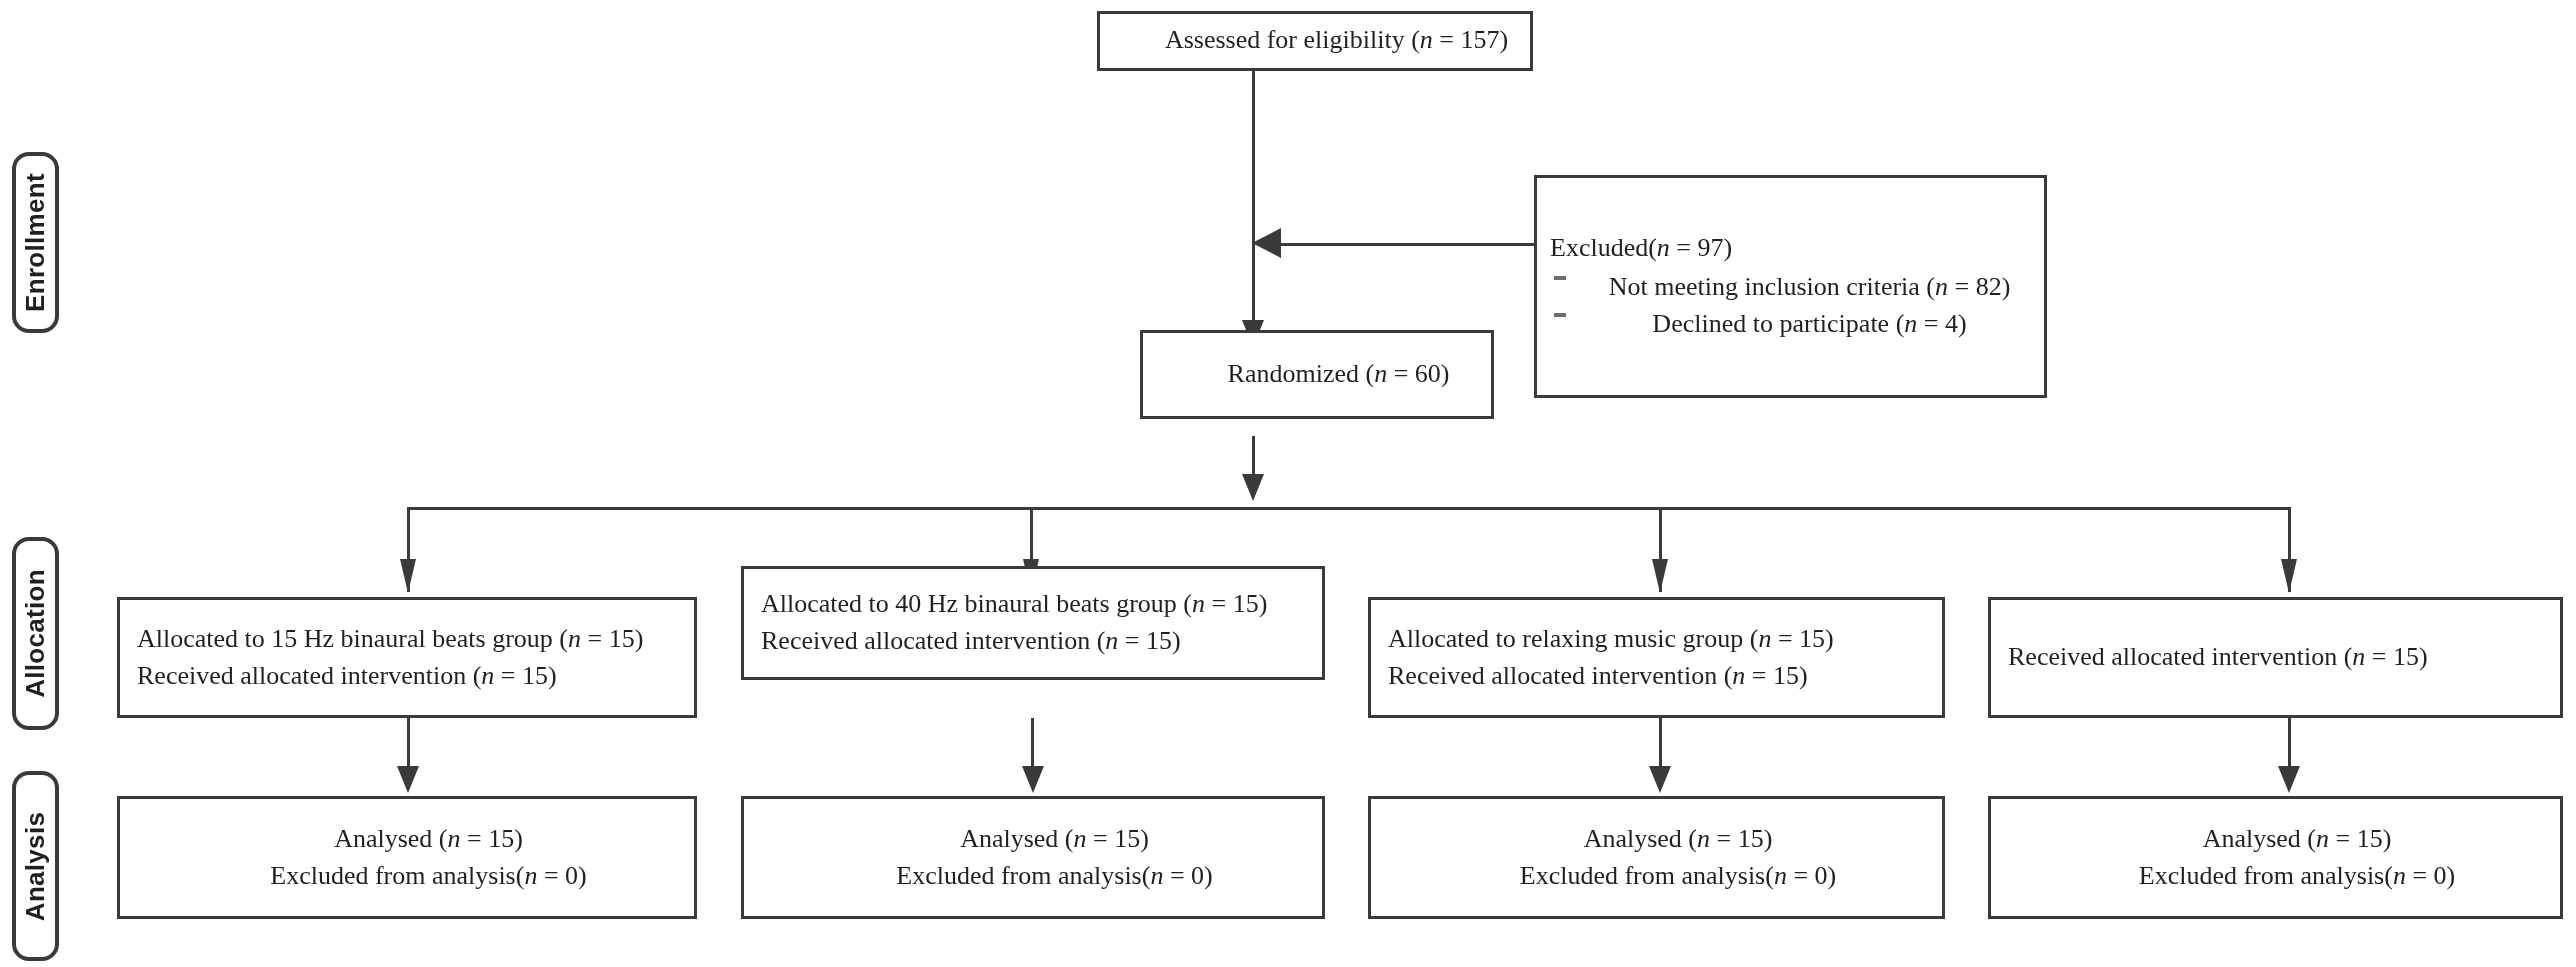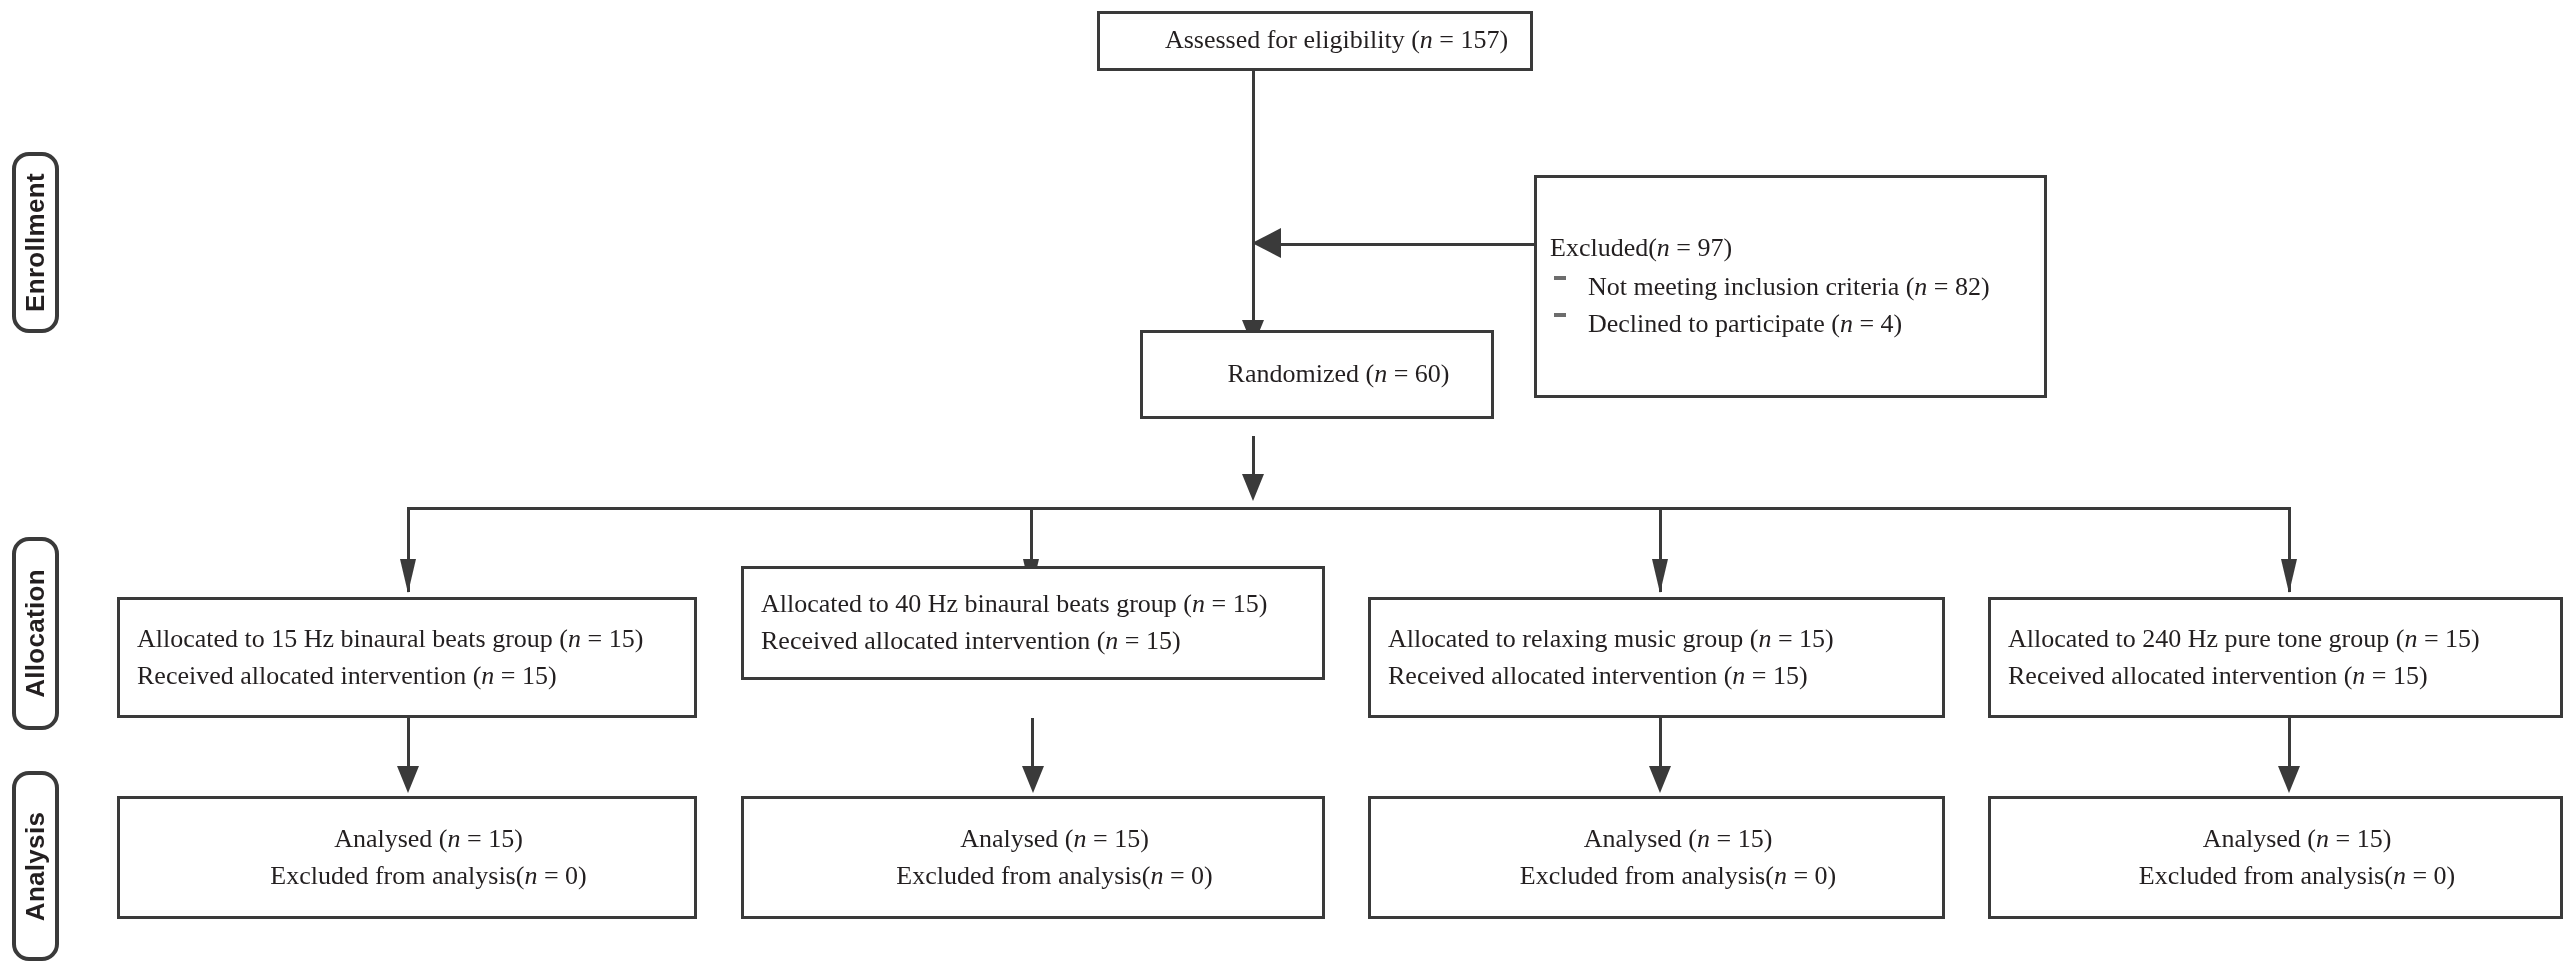--- a/index.html
+++ b/index.html
@@ -77,21 +77,21 @@
   .arrow-left{
     position:absolute;
     width:0;height:0;
     border-top:15.7px solid transparent;
     border-bottom:15.7px solid transparent;
     border-right:29px solid #3a3a3a;
   }
 
   
   .exc-title{margin:0 0 1.3px 0;}
-  .exc-list{list-style:none;margin:0;padding:0;}
+  .exc-list{list-style:none;margin:0;padding:0;text-align:center;}
   .exc-list li{
     position:relative;
     padding-left:38px;
     margin:0;
   }
   .exc-bullet{
     position:absolute;
     left:3.9px;
     top:.30em;
     width:11.8px;
@@ -184,21 +184,20 @@
 
   <div class="abox left" style="left:1368px;top:597px;width:577px;height:121px;">
     <div class="pad">
       <div>Allocated to relaxing music group (<i>n</i> = 15)</div>
       <div>Received allocated intervention (<i>n</i> = 15)</div>
     </div>
   </div>
 
   <div class="abox left" style="left:1988px;top:597px;width:575px;height:121px;">
     <div class="pad">
-      <div>Allocated to 240 Hz pure tone group (<i>n</i> = 15)</div>
       <div>Received allocated intervention (<i>n</i> = 15)</div>
     </div>
   </div>
 
   <div class="vline" style="left:407px;top:718px;height:69px;"></div>
   <div class="arrow-down" style="left:397px;top:766px;"></div>
 
   <div class="vline" style="left:1031px;top:718px;height:69px;"></div>
   <div class="arrow-down" style="left:1022px;top:766px;"></div>
 

